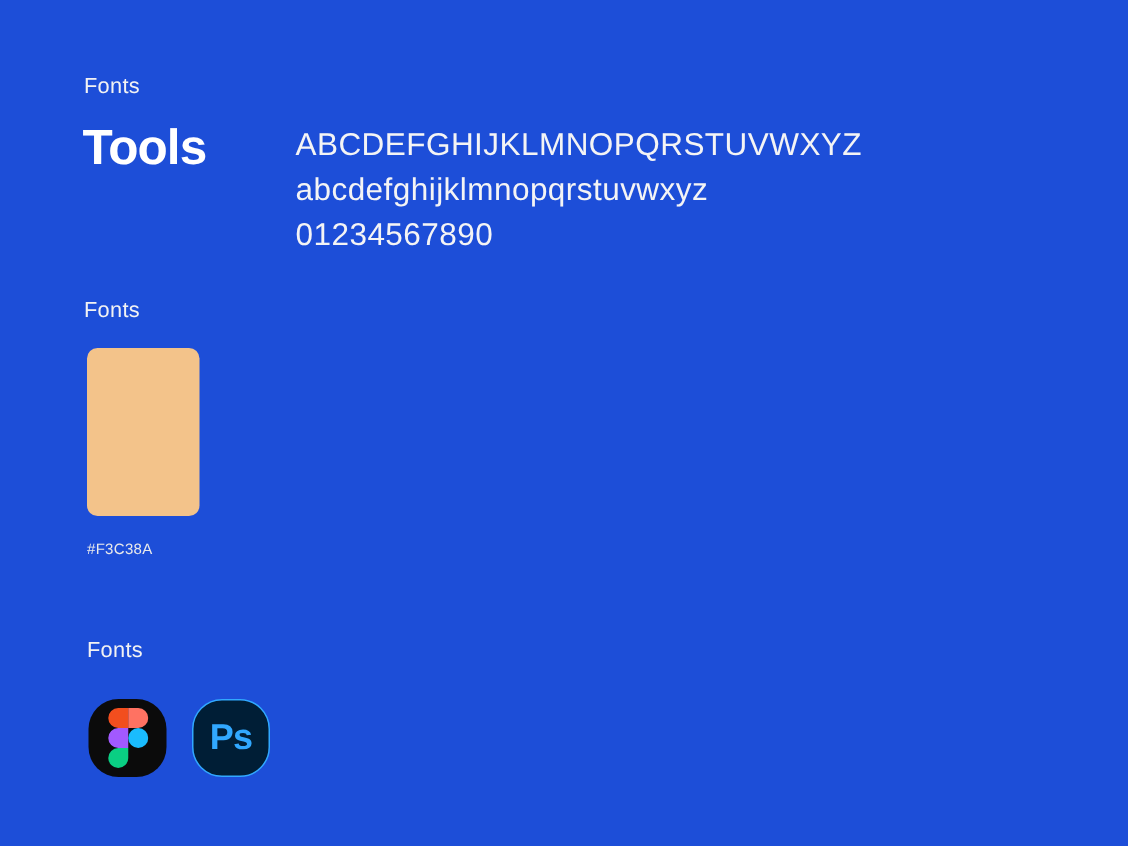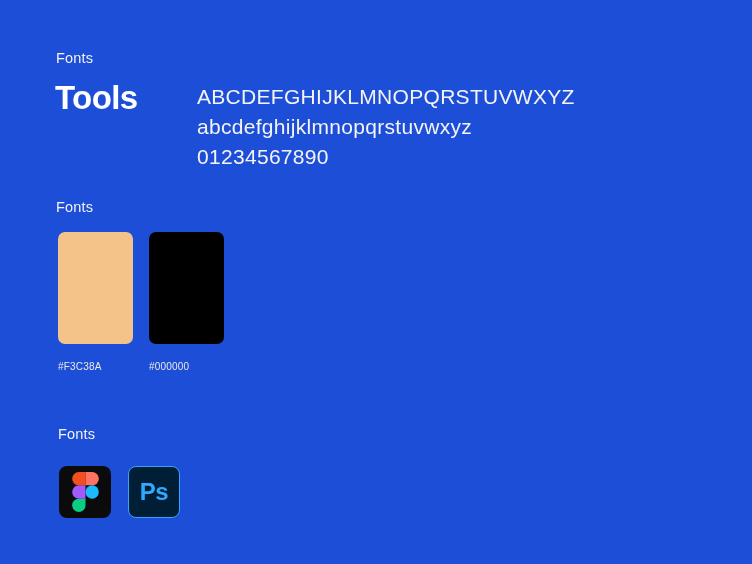--- a/index.html
+++ b/index.html
@@ -94,21 +94,21 @@
     position: absolute;
     left: 59px;
     top: 466px;
     display: flex;
     gap: 17px;
   }
 
   .tool-icon {
     width: 52px;
     height: 52px;
-    border-radius: 8px;
+    border-radius: 20px;
     position: relative;
     box-sizing: border-box;
   }
 
   
   .figma-tile {
     background: #0b0b0b;
     display: flex;
     align-items: center;
     justify-content: center;
@@ -146,24 +146,20 @@
 
   <div class="specimen" id="specimen-digits">01234567890</div>
 
   <div class="section-heading" id="colors-heading">Fonts</div>
 
   <div class="swatch-row" id="swatch-row">
       <div class="swatch-cell">
         <div class="swatch-chip" style="background: rgb(243, 195, 138);"></div>
         <div class="swatch-hex">#F3C38A</div>
       </div>
-      <div class="swatch-cell">
-        <div class="swatch-chip" style="background: rgb(0, 0, 0);"></div>
-        <div class="swatch-hex">#000000</div>
-      </div>
     </div>
 
   <div class="section-heading" id="tools-heading">Fonts</div>
 
   <div class="tools-row">
 
     <div class="tool-icon figma-tile">
       <svg width="27" height="40" viewBox="0 0 38 57">
         <path d="M9.5 57a9.5 9.5 0 0 0 9.5-9.5V38H9.5a9.5 9.5 0 0 0 0 19z" fill="#0ACF83"></path>
         <path d="M0 28.5A9.5 9.5 0 0 1 9.5 19H19v19H9.5A9.5 9.5 0 0 1 0 28.5z" fill="#A259FF"></path>

